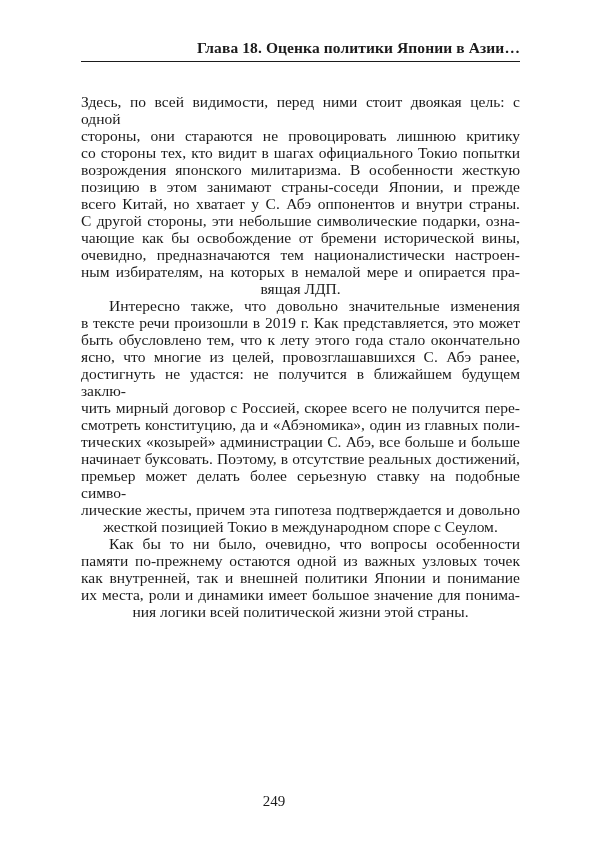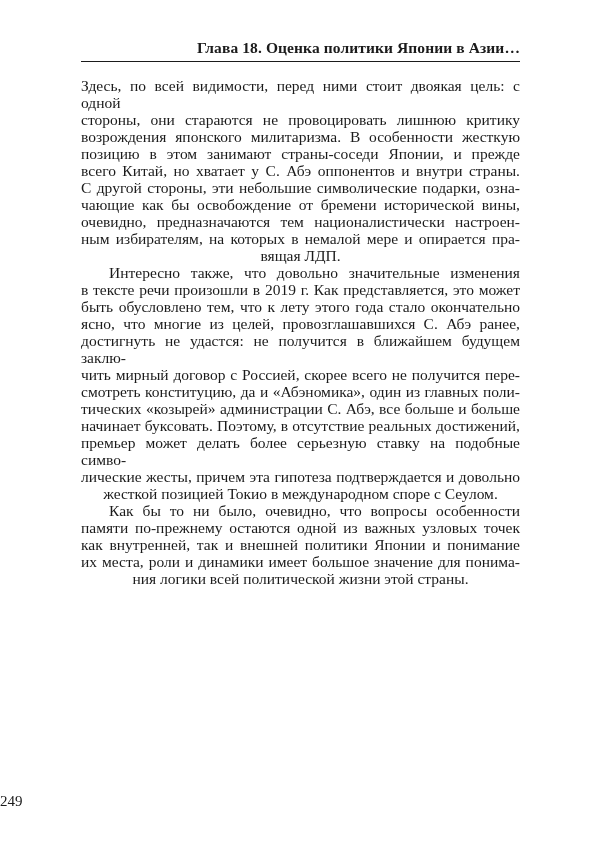--- a/index.html
+++ b/index.html
@@ -28,57 +28,58 @@
     padding-top: 38px;
     text-align: right;
     font-weight: bold;
     font-size: 15.5px;
     line-height: 19px;
     letter-spacing: 0.1px;
     border-bottom: 1.6px solid #1b1b1b;
     padding-bottom: 4px;
   }
   .text-block {
-    margin-top: 15px;
+    margin-top: 31px;
     font-size: 15.5px;
     line-height: 17px;
   }
   .paragraph { margin: 0; }
   .line {
     width: 100%;
     text-align: center;
     white-space: normal;
   }
   .line.jfy {
     text-align: justify;
     text-align-last: justify;
     -moz-text-align-last: justify;
   }
   .line.indent { text-indent: 28px; }
   .page-number {
     position: absolute;
     left: 0;
     top: 793px;
     width: 548px;
-    text-align: left;
+    text-align: center;
     font-size: 15px;
     line-height: 17px;
     color: #1b1b1b;
   }
 </style>
 </head>
 <body>
 
 <div class="page">
   <div class="content">
     <div class="running-header">Глава 18. Оценка политики Японии в Азии…</div>
     <div class="text-block" id="text-block">
         <div class="paragraph">
           <div class="line jfy">Здесь, по всей видимости, перед ними стоит двоякая цель: с одной</div>
           <div class="line jfy">стороны, они стараются не провоцировать лишнюю критику</div>
+          <div class="line jfy">со стороны тех, кто видит в шагах официального Токио попытки</div>
           <div class="line jfy">возрождения японского милитаризма. В особенности жесткую</div>
           <div class="line jfy">позицию в этом занимают страны-соседи Японии, и прежде</div>
           <div class="line jfy">всего Китай, но хватает у С. Абэ оппонентов и внутри страны.</div>
           <div class="line jfy">С другой стороны, эти небольшие символические подарки, озна-</div>
           <div class="line jfy">чающие как бы освобождение от бремени исторической вины,</div>
           <div class="line jfy">очевидно, предназначаются тем националистически настроен-</div>
           <div class="line jfy">ным избирателям, на которых в немалой мере и опирается пра-</div>
           <div class="line">вящая ЛДП.</div>
         </div>
         <div class="paragraph">

